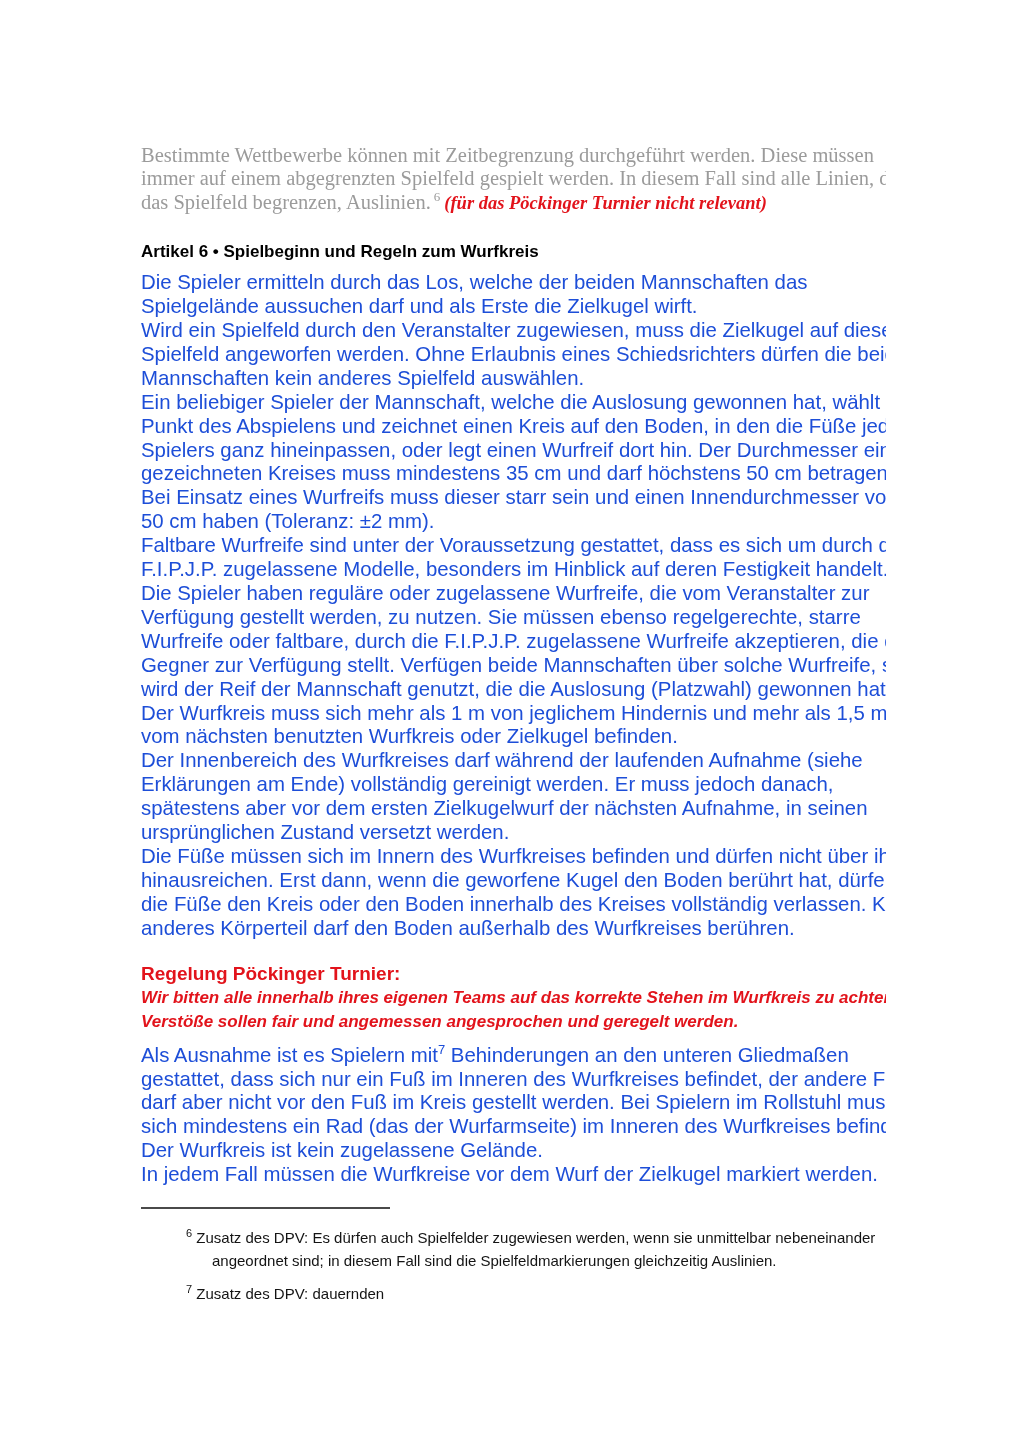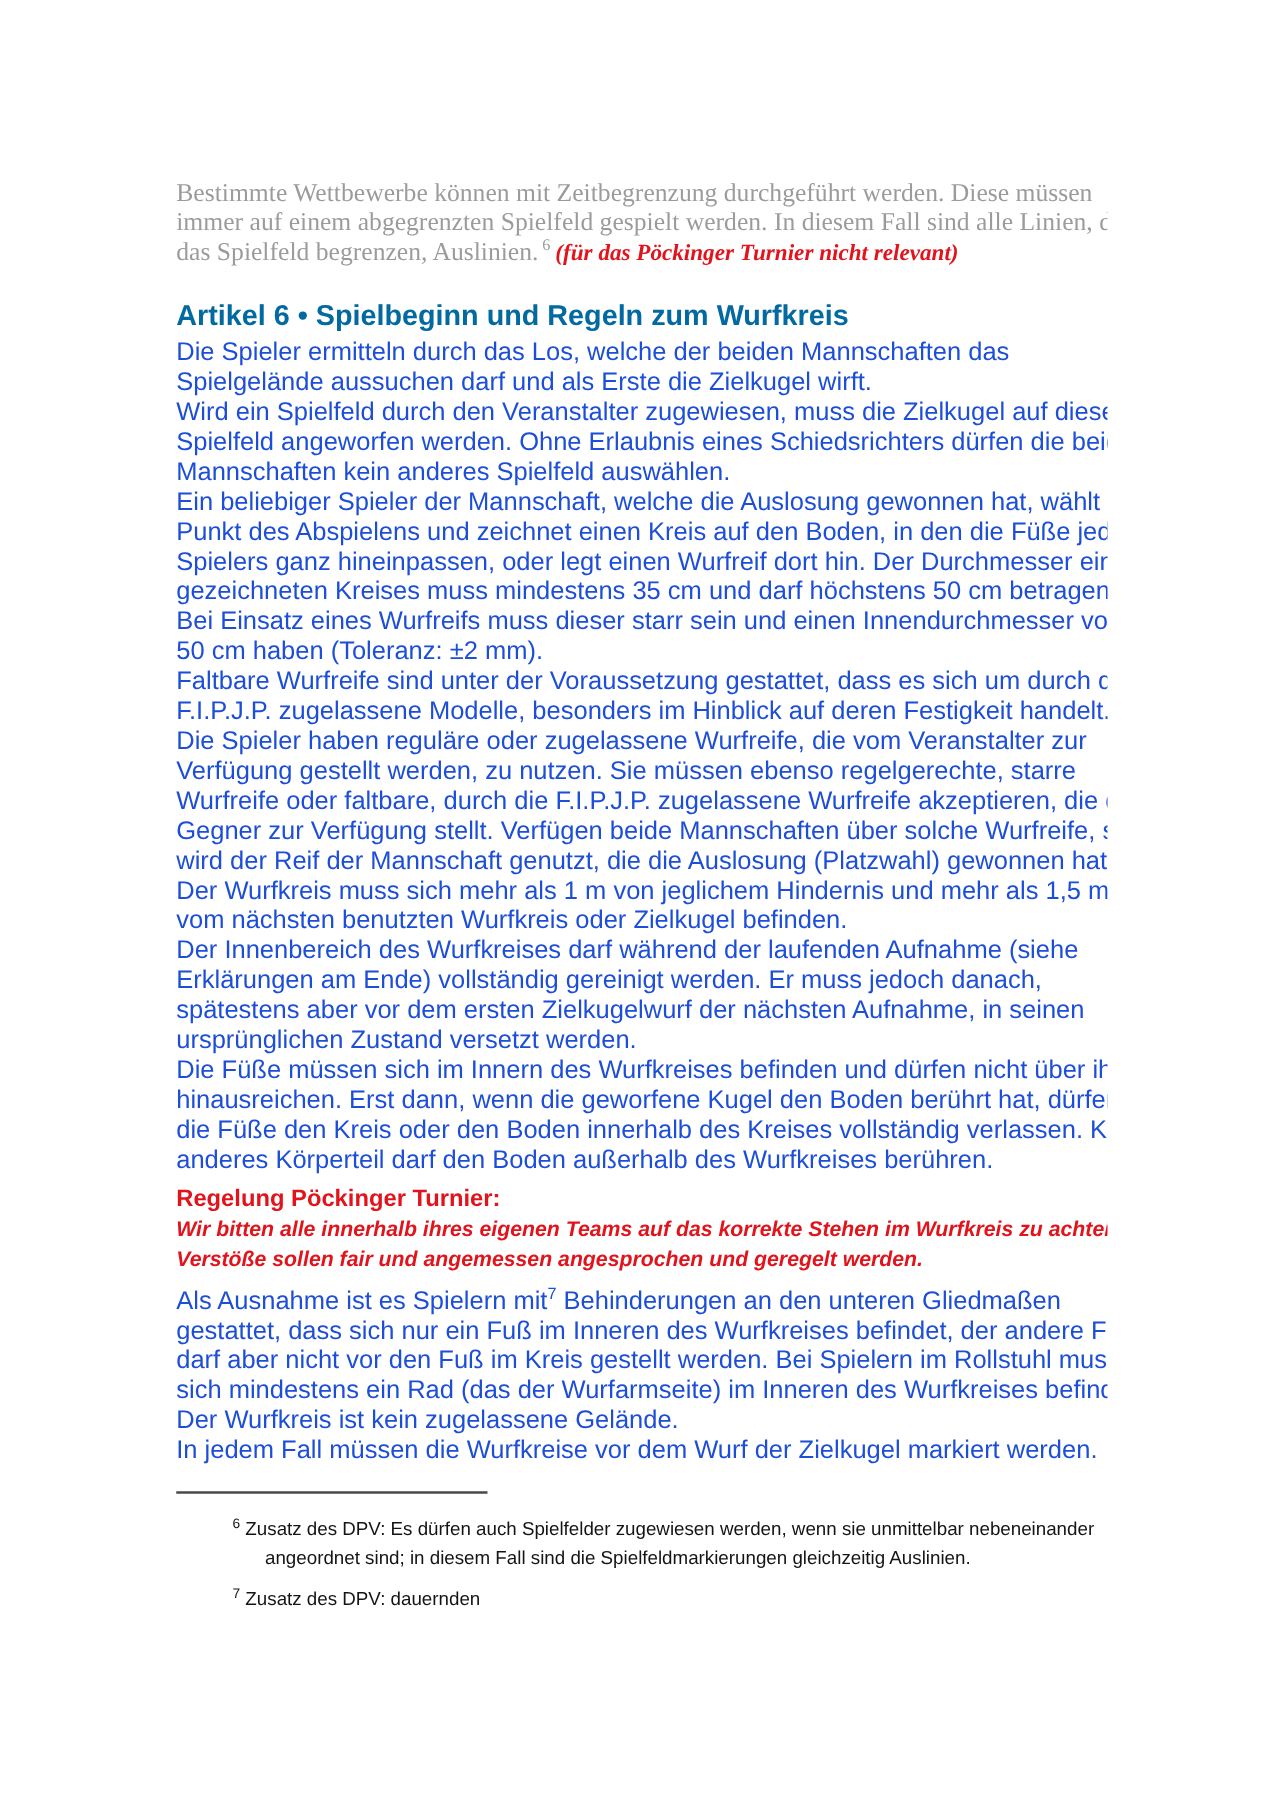--- a/index.html
+++ b/index.html
@@ -38,41 +38,41 @@
     font-weight: 700;
     font-style: italic;
     font-size: 18.5px;
     font-family: "Liberation Serif", serif;
   }
   
   .article-heading {
     margin: 24px 0 0 0;
     font-family: "Liberation Sans", sans-serif;
     font-weight: 700;
-    font-size: 23px;
+    font-size: 17px;
     line-height: 26px;
-    color: #0369a1;
+    color: #000000;
   }
   
   .body-text { margin-top: 6px; }
   .body-text p {
     margin: 0;
     font-family: Liberation Sans, sans-serif;
     font-size: 20.4px;
     line-height: 23.9px;
     color: #1d4ed8;
   }
   .body-text p sup {
     font-size: 13px;
     line-height: 0;
     vertical-align: super;
   }
   
   .regelung-heading {
-    margin: 6px 0 0 0;
+    margin: 20px 0 0 0;
     font-family: "Liberation Sans", sans-serif;
     font-weight: 700;
     font-size: 19px;
     line-height: 25px;
     color: #e2131b;
   }
   .body-text p.regelung-text {
     margin: 0 0 10px 0;
     font-family: "Liberation Sans", sans-serif;
     font-style: italic;

